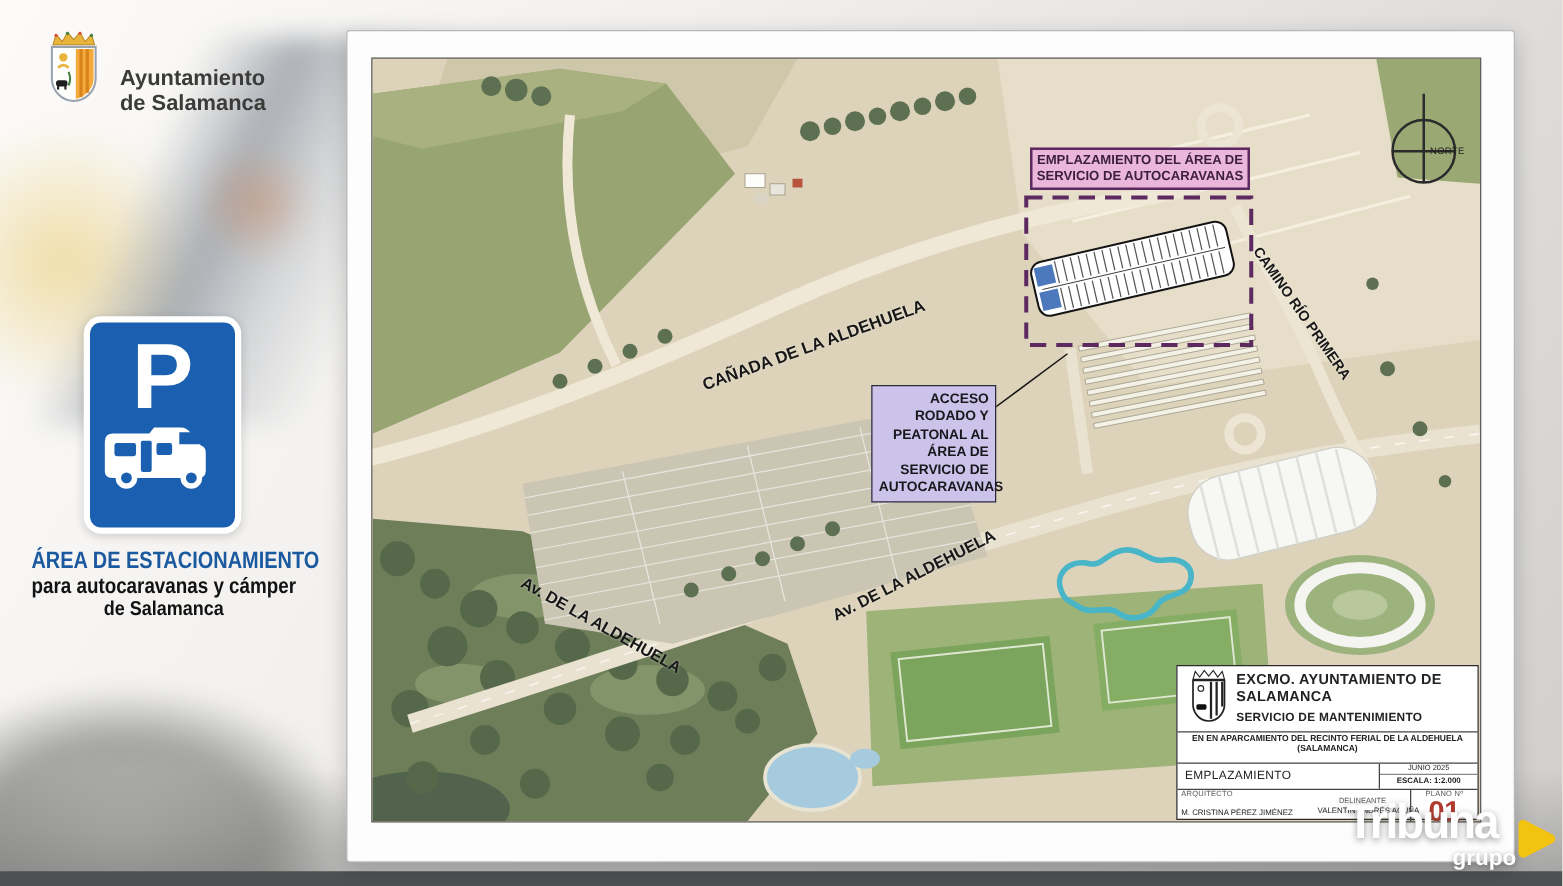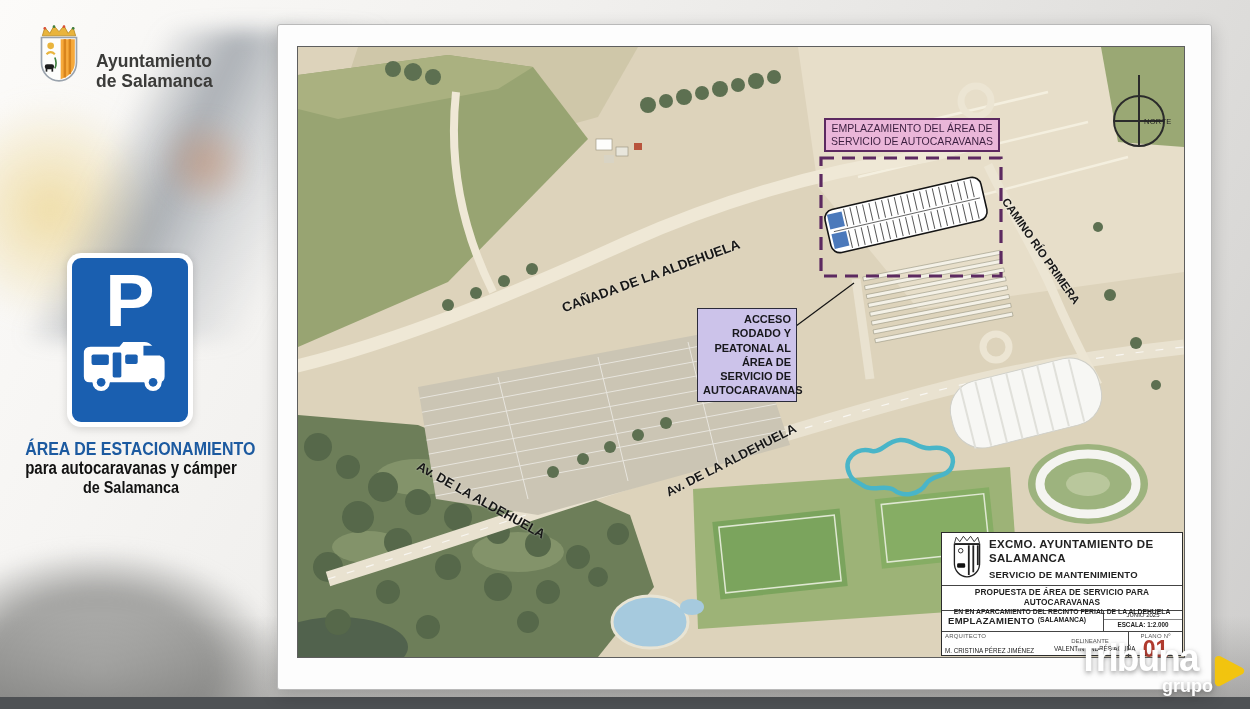--- a/index.html
+++ b/index.html
@@ -50,37 +50,37 @@
   
   .map-label{position:absolute;white-space:nowrap;color:#171717;font-weight:700;
              text-shadow:0 0 2px rgba(255,255,255,.55);}
   .lbl-canada{left:353px;top:229px;font-size:13.5px;transform:translate(-50%,-50%) rotate(-20deg);}
   .lbl-av-w{left:183px;top:453px;font-size:13px;transform:translate(-50%,-50%) rotate(29deg);}
   .lbl-av-e{left:433px;top:413px;font-size:13px;transform:translate(-50%,-50%) rotate(-27deg);}
   .lbl-camino{left:743px;top:204px;font-size:11.5px;transform:translate(-50%,-50%) rotate(55deg);}
   .lbl-norte{left:846px;top:74px;font-size:7.5px;font-weight:400;color:#222;transform:translate(0,-50%);letter-spacing:.3px;}
 
   .lbl-site{left:526px;top:71px;width:172px;background:#eab6d9;border:2px solid #5c2960;color:#3c1f40;
-            font-size:10.5px;font-weight:400;text-align:center;line-height:1.25;padding:2px 0;}
+            font-size:10.5px;font-weight:700;text-align:center;line-height:1.25;padding:2px 0;}
   .lbl-access{left:399px;top:261px;width:88px;background:#ccc3ea;border:1.5px solid #2b2b3a;color:#17171c;
               font-size:11px;font-weight:600;text-align:right;line-height:1.3;padding:3px 5px;}
 
   
   .tblock{left:643px;top:485px;width:242px;height:124px;background:#fff;border:1.5px solid #2b2b2b;
           color:#222;box-sizing:border-box;}
   .tb-rowA{display:flex;align-items:center;height:52px;border-bottom:1px solid #444;}
   .tb-crest{margin:2px 4px 2px 7px;}
   .tb-org{flex:1;text-align:left;}
   .tb-org-l1,.tb-org-l2{font-size:11.5px;font-weight:600;letter-spacing:.3px;line-height:1.15;}
   .tb-dept{font-size:9.5px;font-weight:600;margin-top:4px;letter-spacing:.2px;}
   .tb-rowB{height:22px;border-bottom:1px solid #444;text-align:center;padding-top:2px;}
   .tb-proj1{font-size:8.3px;font-weight:700;letter-spacing:.1px;line-height:1.2;}
   .tb-proj2{font-size:7px;font-weight:700;transform:scaleX(.97);line-height:1.2;}
   .tb-rowC{display:flex;height:20px;border-bottom:1px solid #444;}
-  .tb-sheet{flex:1;font-size:9.5px;font-weight:700;padding:4px 0 0 6px;letter-spacing:.3px;}
+  .tb-sheet{flex:1;font-size:9.5px;font-weight:400;padding:4px 0 0 6px;letter-spacing:.3px;}
   .tb-ds{width:78px;border-left:1px solid #444;display:flex;flex-direction:column;}
   .tb-date{font-size:6px;text-align:center;border-bottom:1px solid #888;padding:1px 0;}
   .tb-scale{font-size:6.3px;text-align:center;font-weight:600;padding:1px 0;}
   .tb-rowD{display:flex;height:27px;position:relative;}
   .tb-col1{width:104px;padding:1px 3px;}
   .tb-col2{width:72px;padding:1px 2px;text-align:center;}
   .tb-col3{flex:1;border-left:1px solid #444;text-align:center;padding:1px 3px;}
   .tb-tiny{font-size:6px;color:#555;letter-spacing:.2px;}
   .tb-name1{font-size:6.3px;margin-top:8px;white-space:nowrap;}
   .tb-tiny2{font-size:6px;color:#555;margin-top:5px;}
@@ -360,21 +360,20 @@
               <circle cx="13" cy="18" r="2.5" fill="none" stroke="#222"></circle>
             </svg>
           </span>
           <div class="tb-org">
             <div class="tb-org-l1">EXCMO. AYUNTAMIENTO DE</div>
             <div class="tb-org-l2">SALAMANCA</div>
             <div class="tb-dept">SERVICIO DE MANTENIMIENTO</div>
           </div>
         </div>
         <div class="tb-rowB">
-          <div class="tb-proj1">PROPUESTA DE ÁREA DE SERVICIO PARA AUTOCARAVANAS</div>
           <div class="tb-proj2">EN EN APARCAMIENTO DEL RECINTO FERIAL DE LA ALDEHUELA (SALAMANCA)</div>
         </div>
         <div class="tb-rowC">
           <div class="tb-sheet">EMPLAZAMIENTO</div>
           <div class="tb-ds">
             <div class="tb-date">JUNIO 2025</div>
             <div class="tb-scale">ESCALA: 1:2.000</div>
           </div>
         </div>
         <div class="tb-rowD">

